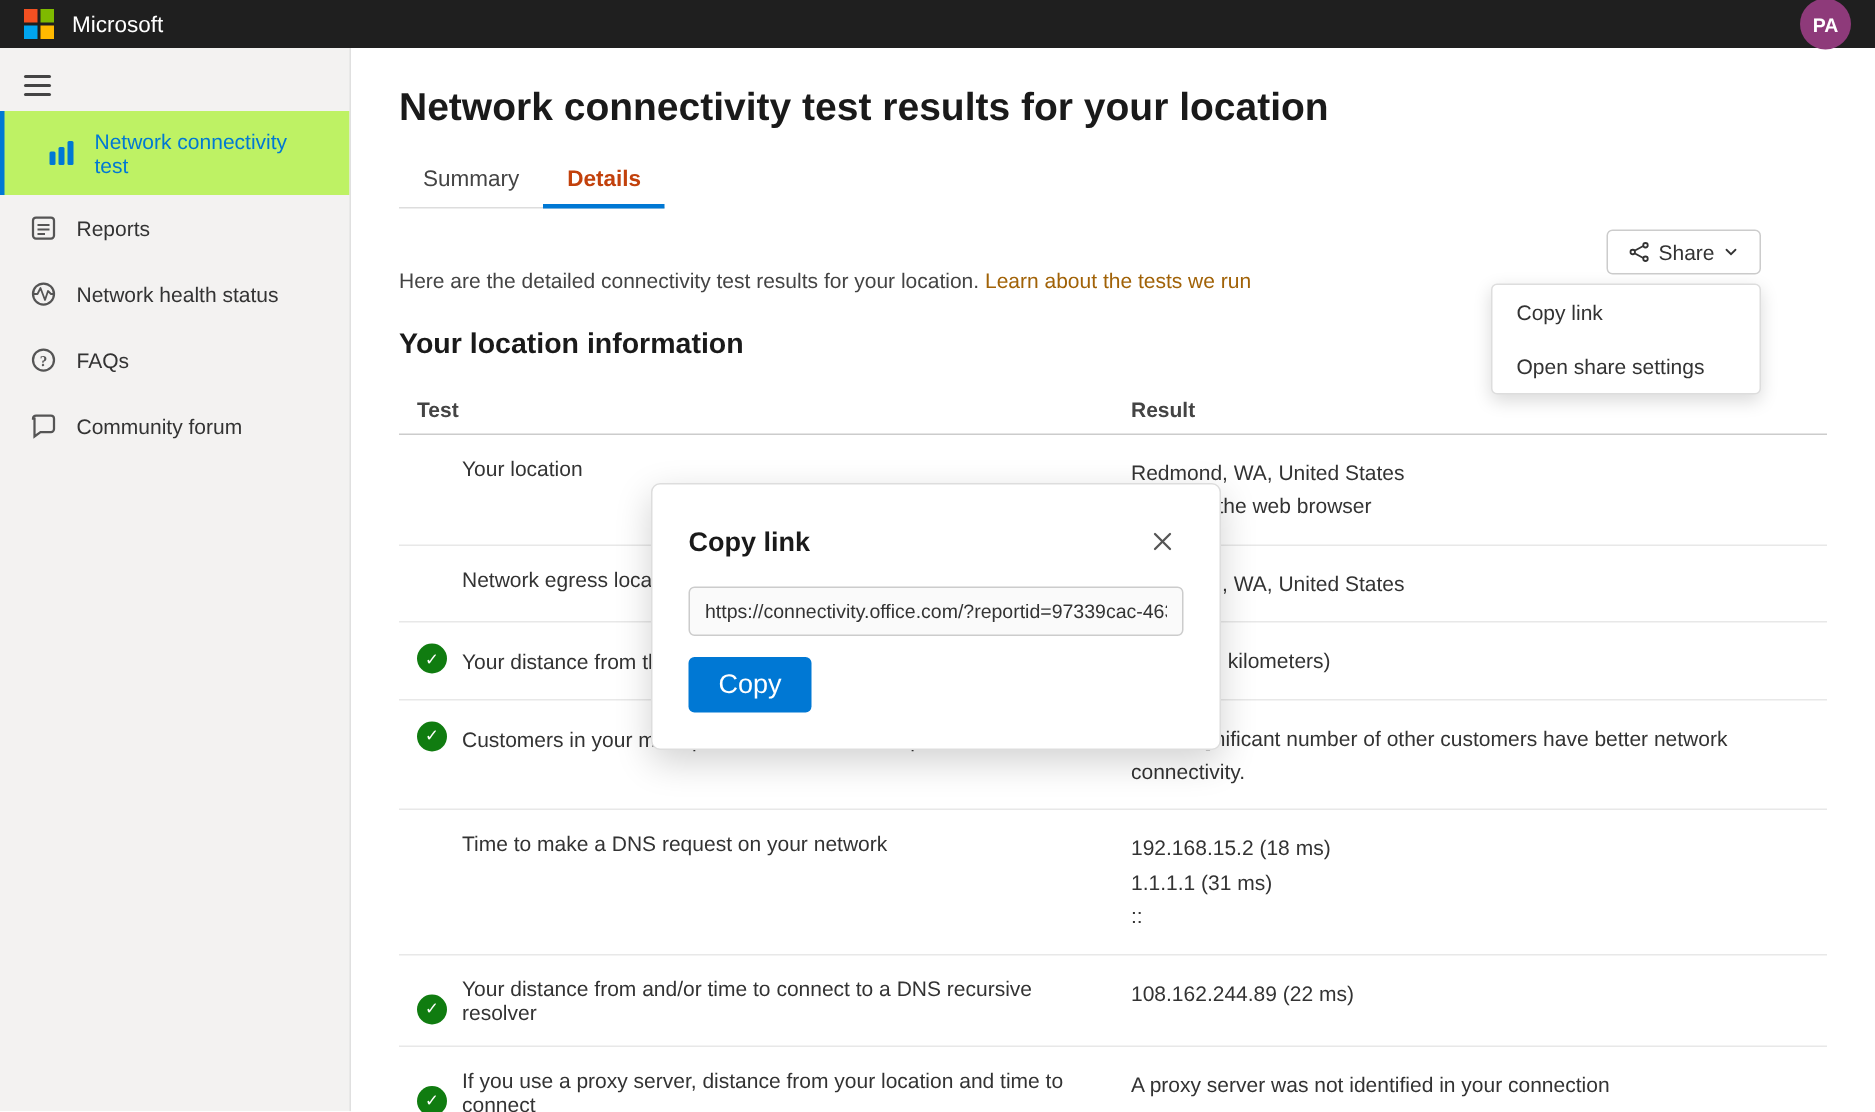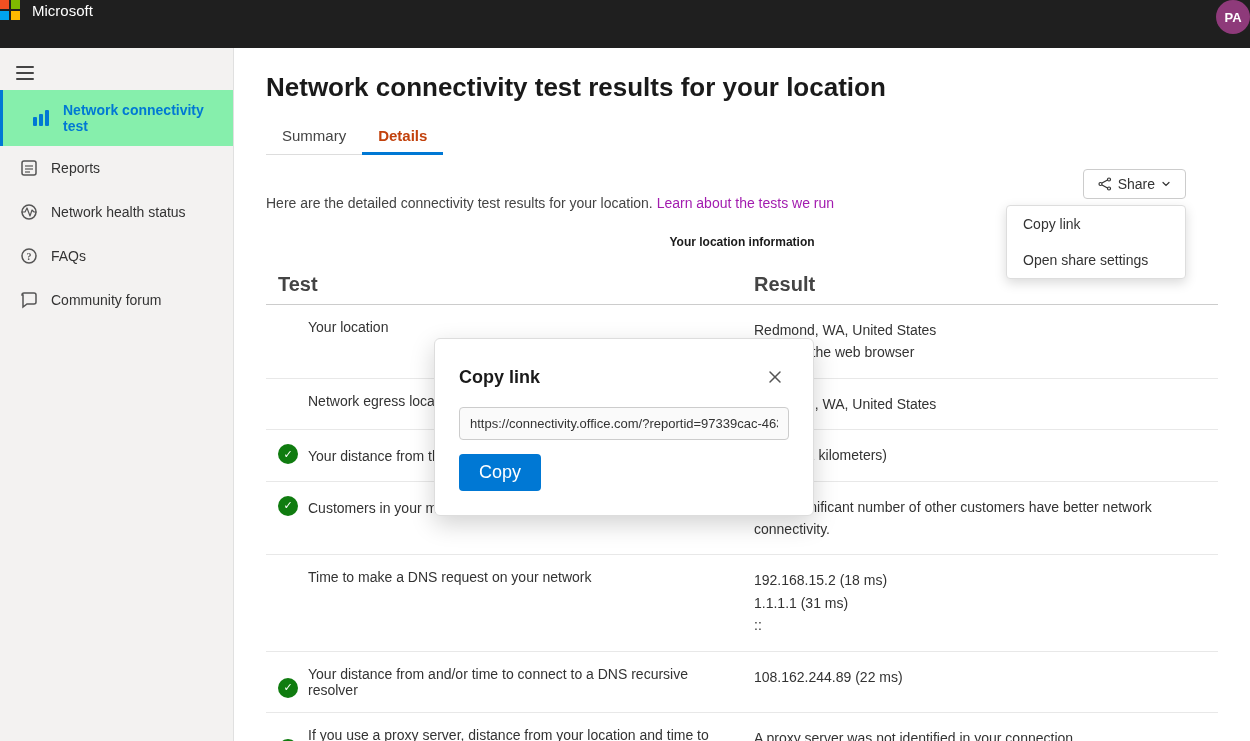--- a/index.html
+++ b/index.html
@@ -1,24 +1,24 @@
 <!DOCTYPE html>
 <html><head>
   <meta charset="utf-8">
   <style>
     * { margin: 0; padding: 0; box-sizing: border-box; }
     body { font-family: 'Segoe UI', Arial, sans-serif; font-size: 14px; color: #333; background: #fff; display: flex; flex-direction: column; height: 741px; overflow: hidden; }
 
     
     .topbar {
       background: #1f1f1f;
-      height: 48px;
+      height: 32px;
       display: flex;
-      align-items: flex-start;
-      padding: 0 0;
+      align-items: center;
+      padding: 0 16px;
       justify-content: space-between;
       flex-shrink: 0;
     }
     .topbar-left { display: flex; align-items: center; gap: 12px; }
     .ms-logo { display: flex; gap: 2px; flex-wrap: wrap; width: 20px; height: 20px; }
     .ms-logo-square { width: 9px; height: 9px; }
     .ms-logo-square:nth-child(1) { background: #f25022; }
     .ms-logo-square:nth-child(2) { background: #7fba00; }
     .ms-logo-square:nth-child(3) { background: #00a4ef; }
     .ms-logo-square:nth-child(4) { background: #ffb900; }
@@ -53,23 +53,23 @@
     .sidebar-item {
       display: flex; align-items: center; gap: 12px;
       padding: 12px 16px;
       cursor: pointer;
       color: #333;
       font-size: 14px;
       border-left: 3px solid transparent;
     }
     .sidebar-item.active {
       border-left: 3px solid #0078d4;
-      background: #86efac;
+      background: #bef264;
       color: #0078d4;
-      font-weight: 700;
+      font-weight: 400;
       padding-left: 28px;
     }
     .sidebar-icon { width: 20px; height: 20px; display: flex; align-items: center; justify-content: center; color: #555; flex-shrink: 0; }
     .sidebar-item.active .sidebar-icon { color: #0078d4; }
 
     
     .main {
       flex: 1;
       overflow-y: auto;
       padding: 24px 32px;
@@ -88,21 +88,21 @@
       padding: 8px 16px;
       cursor: pointer;
       font-size: 15px;
       color: #444;
       border-bottom: 3px solid transparent;
       margin-bottom: -1px;
     }
     .tab.active { color: #c2410c; border-bottom: 3px solid #0078d4; font-weight: 600; }
 
     
-    .share-area { position: absolute; top: 24px; right: 32px; }
+    .share-area { position: absolute; top: 24px; right: 44px; }
     .share-btn {
       display: flex; align-items: center; gap: 6px;
       border: 1px solid #ccc; border-radius: 4px;
       padding: 6px 14px;
       cursor: pointer;
       background: #fff;
       font-size: 14px;
       color: #333;
     }
     .share-dropdown {
@@ -116,31 +116,31 @@
       z-index: 100;
     }
     .share-dropdown-item {
       padding: 10px 16px;
       cursor: pointer;
       font-size: 14px;
       color: #333;
     }
 
     .description { font-size: 14px; color: #444; margin-bottom: 24px; }
-    .description a { color: #a21caf; text-decoration: none; }
-
-    .section-title { font-size: 12px; font-weight: 600; margin-bottom: 16px; color: #1a1a1a; text-align: center; }
+    .description a { color: #a16207; text-decoration: none; }
+
+    .section-title { font-size: 19px; font-weight: 600; margin-bottom: 16px; color: #1a1a1a; }
 
     
     .results-table { width: 100%; border-collapse: collapse; }
     .results-table th {
       text-align: left; padding: 8px 12px;
       font-weight: 600; color: #444;
       border-bottom: 1px solid #ccc;
-      font-size: 20px;
+      font-size: 14px;
     }
     .results-table td {
       padding: 14px 12px;
       border-bottom: 1px solid #e8e8e8;
       vertical-align: top;
       font-size: 14px;
       color: #333;
     }
     .results-table tr:last-child td { border-bottom: 1px solid #e8e8e8; }
     .status-icon {

